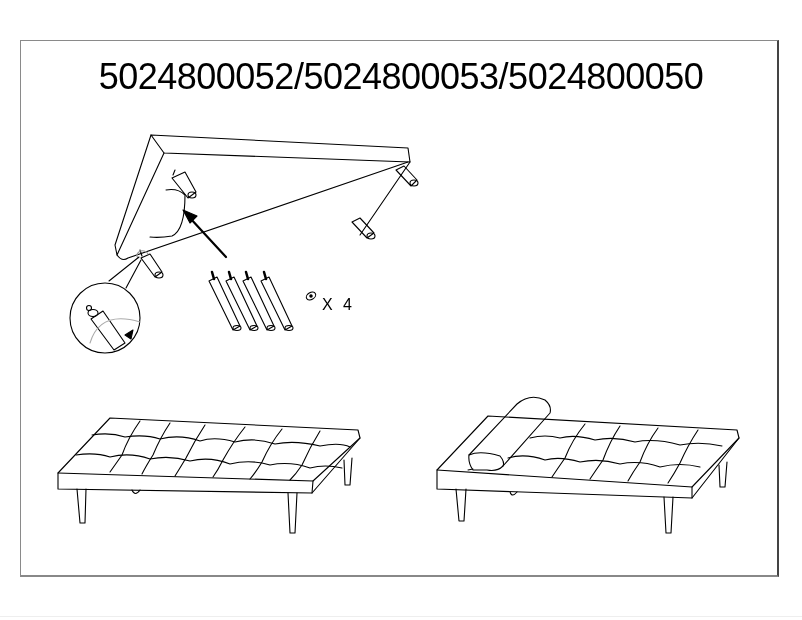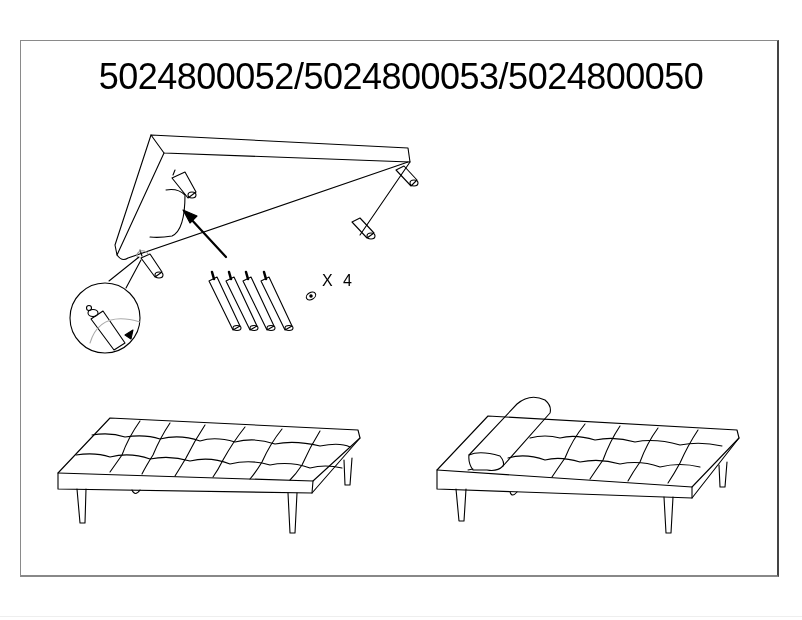--- a/index.html
+++ b/index.html
@@ -12,21 +12,21 @@
     border-top: 1px solid #8a8a8a; border-left: 1px solid #8a8a8a;
     border-right: 2px solid #444; border-bottom: 2px solid #888;
     box-sizing: border-box; background: #fff;
   }
   .title {
     position: absolute; left: 0; top: 56px; width: 802px; text-align: center;
     font-size: 36px; color: #000; letter-spacing: -0.5px; line-height: 42px;
   }
   .drawing { position: absolute; left: 0; top: 0; }
   .qty {
-    position: absolute; left: 322px; top: 272px; font-size: 16px; color: #000;
+    position: absolute; left: 322px; top: 296px; font-size: 16px; color: #000;
     letter-spacing: 3px;
   }
   .bottom-line { position: absolute; left: 0; top: 616px; width: 802px; height: 1px; background: #eeeeee; }
 </style>
 </head>
 <body>
 
 <div class="frame"></div>
 
 <div class="title">5024800052/5024800053/5024800050</div>

